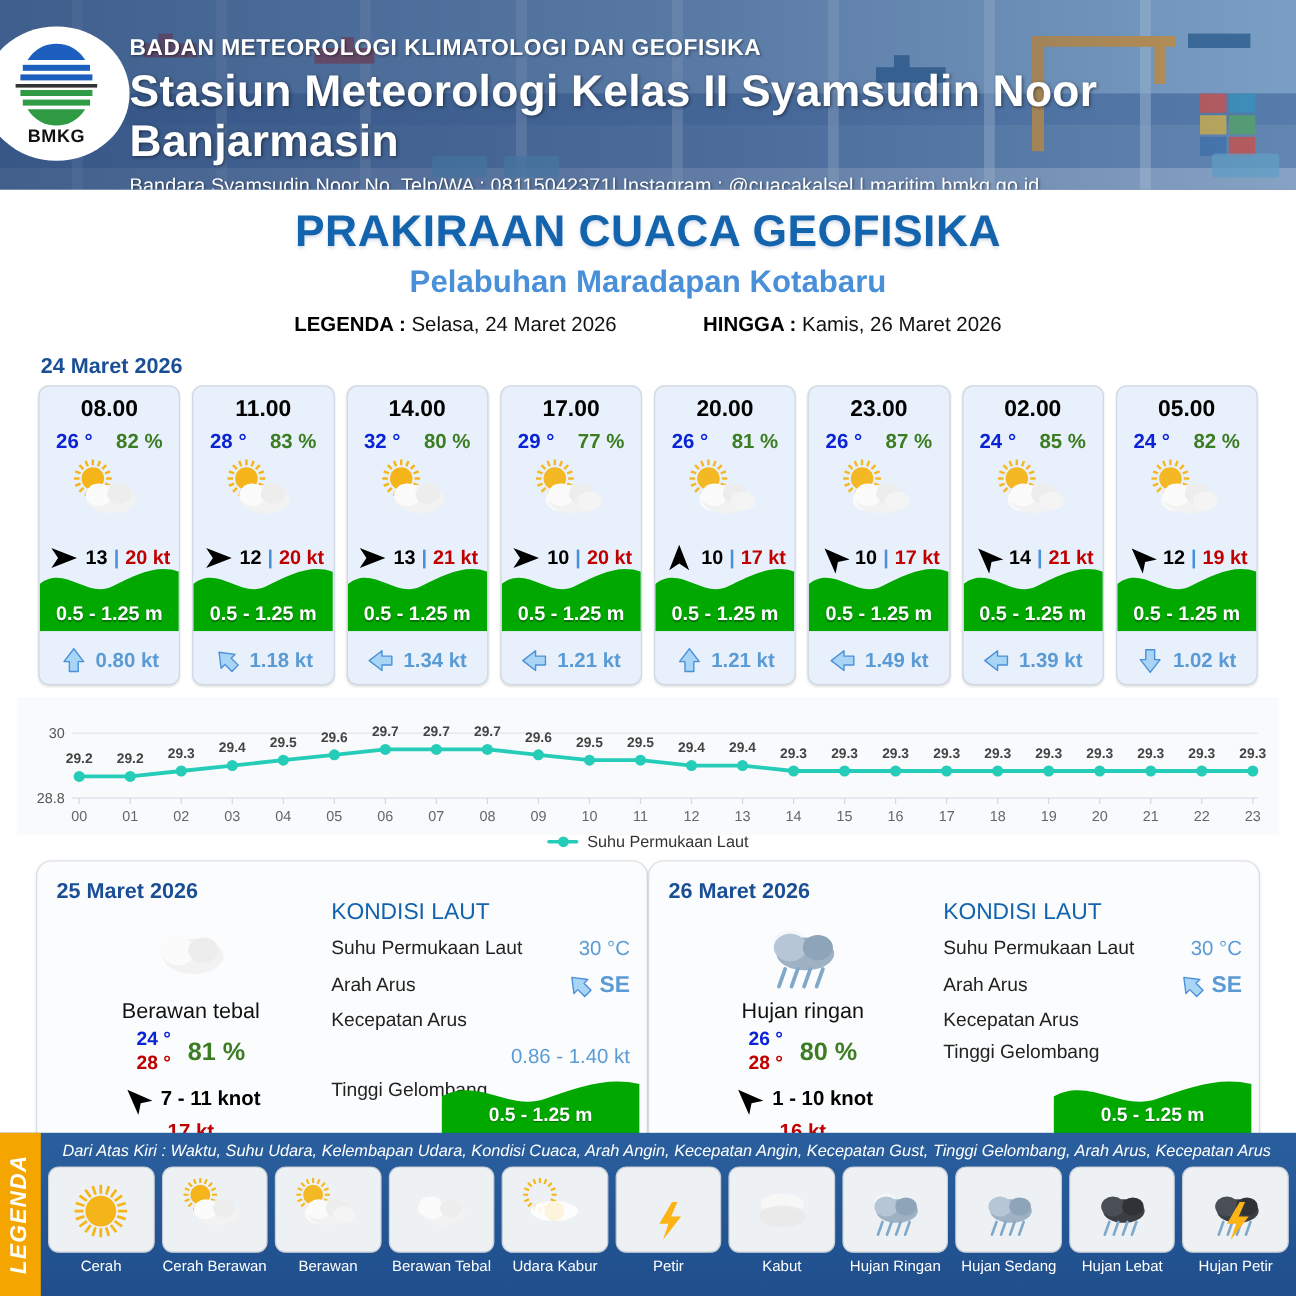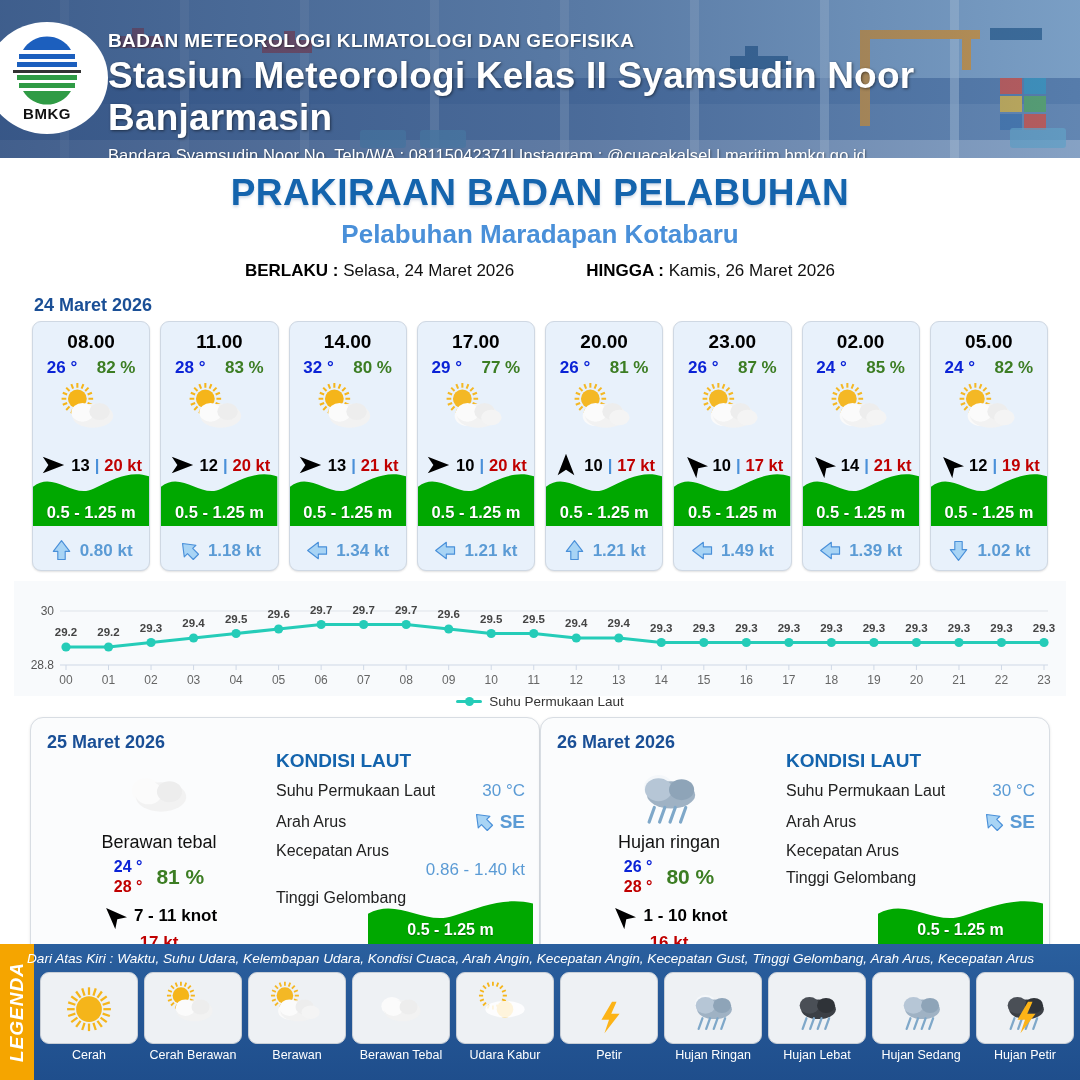--- a/index.html
+++ b/index.html
@@ -130,25 +130,25 @@
   .p-icon { height:72px; display:flex; align-items:center; justify-content:center; }
   .p-cond { font-size:18px; color:#111; margin-top:2px; }
   .p-temps { display:flex; align-items:center; justify-content:center; gap:14px; margin-top:4px; }
   .p-tcol { display:flex; flex-direction:column; font-size:16px; font-weight:bold; line-height:1.25; }
   .p-tmin { color:#0b23d6; }
   .p-tmax { color:#c00000; }
   .p-hum { font-size:21px; font-weight:bold; color:#3c7d23; }
   .p-wind { display:flex; align-items:center; justify-content:center; gap:7px; margin-top:6px; font-size:17px; font-weight:bold; color:#000; }
   .p-gust { font-size:17px; font-weight:bold; color:#c00000; margin-top:4px; }
   .p-right { position:absolute; left:245px; top:32px; right:14px; }
-  .p-title { font-size:19px; font-weight:bold; color:#1464ad; margin-bottom:4px; }
+  .p-title { font-size:19px; font-weight:normal; color:#1464ad; margin-bottom:4px; }
   .p-row { display:flex; justify-content:space-between; align-items:center; margin-top:9px; font-size:16px; color:#222; }
   .p-val { color:#5b9bd5; font-weight:normal; font-size:17px; }
   .p-arrowval { display:flex; align-items:center; gap:5px; color:#5b9bd5; font-size:19px; font-weight:bold; }
-  .p-curspeed { text-align:right; font-size:17px; color:#5b9bd5; margin-top:0; }
+  .p-curspeed { text-align:right; font-size:17px; color:#5b9bd5; margin-top:11px; }
   .p-wavebox { position:absolute; right:6px; bottom:8px; width:165px; height:62px; }
   .p-wavelabel {
     position:absolute; right:6px; bottom:22px; width:165px; text-align:center;
     font-size:16px; font-weight:bold; color:#fff;
     text-shadow:0 1px 1px rgba(0,0,0,.35);
   }
 
   
   .legenda {
     position:absolute; left:0; bottom:0; width:1080px; height:136px;
@@ -156,21 +156,21 @@
   }
   .leg-side {
     position:absolute; left:0; top:0; width:34px; height:136px;
     background:#f5a500; display:flex; align-items:center; justify-content:center;
   }
   .leg-side span {
     transform:rotate(-90deg); white-space:nowrap;
     font-size:19px; font-weight:bold; font-style:italic; color:#fff; letter-spacing:1px;
   }
   .leg-note {
-    position:absolute; left:27px; top:7px; right:8px;
+    position:absolute; left:52px; top:7px; right:8px;
     font-size:13.6px; font-style:italic; color:#fff;
   }
   .leg-items {
     position:absolute; left:40px; right:6px; top:28px;
     display:flex; gap:6px;
   }
   .leg-item { flex:1; display:flex; flex-direction:column; align-items:center; }
   .leg-box {
     width:100%; height:72px; background:#eef1f4;
     border:1px solid #c8ced6; border-radius:9px;
@@ -250,25 +250,25 @@
       </div>
     </div>
 
     <div class="hdr-text">
       <div class="hdr-line1">BADAN METEOROLOGI KLIMATOLOGI DAN GEOFISIKA</div>
       <div class="hdr-line2">Stasiun Meteorologi Kelas II Syamsudin Noor Banjarmasin</div>
       <div class="hdr-line3">Bandara Syamsudin Noor No. Telp/WA : 08115042371| Instagram : @cuacakalsel | maritim.bmkg.go.id</div>
     </div>
   </div>
 
-  <div class="title-main">PRAKIRAAN BADAN PELABUHAN</div>
+  <div class="title-main">PRAKIRAAN CUACA GEOFISIKA</div>
   <div class="title-sub">Pelabuhan Maradapan Kotabaru</div>
   <div class="valid-row">
     <div>
-      <b>BERLAKU :</b>
+      <b>LEGENDA :</b>
       <span>Selasa, 24 Maret 2026</span>
     </div>
     <div>
       <b>HINGGA :</b>
       <span>Kamis, 26 Maret 2026</span>
     </div>
   </div>
 
   <div class="date-label">24 Maret 2026</div>
 
@@ -1104,65 +1104,74 @@
           <div class="leg-box">
             <svg viewBox="0 0 80 78" width="62" height="58.9">
               <polygon points="44,30 30,54 40,54 34,72 54,46 43,46 50,30" fill="#fcb316"></polygon>
             </svg>
           </div>
     <div class="leg-cap">Petir</div>
         </div>
         <div class="leg-item">
           <div class="leg-box">
             <svg viewBox="0 0 80 78" width="62" height="58.9">
+              <ellipse cx="40" cy="32" rx="24" ry="11" fill="#f7f7f7" opacity=".9"></ellipse>
+              <ellipse cx="40" cy="46" rx="26" ry="12" fill="#e9e9e9" opacity=".9"></ellipse>
+            </svg>
+          </div>
+    <div class="leg-cap">Kabut</div>
+        </div>
+        <div class="leg-item">
+          <div class="leg-box">
+            <svg viewBox="0 0 80 78" width="62" height="58.9">
               <ellipse cx="30" cy="33" rx="14" ry="12" fill="#f4f7fa"></ellipse>
               <ellipse cx="42" cy="40" rx="23" ry="13" fill="#9fb2c4"></ellipse>
               <ellipse cx="30" cy="35" rx="13" ry="11" fill="#b6c6d6"></ellipse>
               <ellipse cx="52" cy="35" rx="12" ry="10" fill="#8ea4b8"></ellipse>
               <g stroke="#7fa8c9" stroke-width="3" stroke-linecap="round">
     <line x1="26" y1="52" x2="21" y2="66"></line>
                 <line x1="36" y1="52" x2="31" y2="66"></line>
     <line x1="46" y1="52" x2="41" y2="66"></line>
                 <line x1="56" y1="52" x2="51" y2="66"></line>
               </g>
             </svg>
           </div>
     <div class="leg-cap">Hujan Ringan</div>
+        </div>
+        <div class="leg-item">
+          <div class="leg-box">
+            <svg viewBox="0 0 80 78" width="62" height="58.9">
+              <ellipse cx="42" cy="40" rx="23" ry="13" fill="#9fb2c4"></ellipse>
+              <ellipse cx="30" cy="35" rx="13" ry="11" fill="#b6c6d6"></ellipse>
+              <ellipse cx="52" cy="35" rx="12" ry="10" fill="#8ea4b8"></ellipse>
+              <g stroke="#7fa8c9" stroke-width="3" stroke-linecap="round">
+    <line x1="26" y1="52" x2="21" y2="66"></line>
+                <line x1="36" y1="52" x2="31" y2="66"></line>
+    <line x1="46" y1="52" x2="41" y2="66"></line>
+                <line x1="56" y1="52" x2="51" y2="66"></line>
+              </g>
+            </svg>
+          </div>
+    <div class="leg-cap">Hujan Sedang</div>
         </div>
         <div class="leg-item">
           <div class="leg-box">
             <svg viewBox="0 0 80 78" width="62" height="58.9">
               <ellipse cx="42" cy="40" rx="23" ry="13" fill="#3b3f45"></ellipse>
               <ellipse cx="30" cy="35" rx="13" ry="11" fill="#4a4f56"></ellipse>
               <ellipse cx="52" cy="35" rx="12" ry="10" fill="#2f3338"></ellipse>
               <g stroke="#7fa8c9" stroke-width="3" stroke-linecap="round">
     <line x1="26" y1="52" x2="21" y2="66"></line>
                 <line x1="36" y1="52" x2="31" y2="66"></line>
     <line x1="46" y1="52" x2="41" y2="66"></line>
                 <line x1="56" y1="52" x2="51" y2="66"></line>
               </g>
             </svg>
           </div>
     <div class="leg-cap">Hujan Lebat</div>
-        </div>
-        <div class="leg-item">
-          <div class="leg-box">
-            <svg viewBox="0 0 80 78" width="62" height="58.9">
-              <ellipse cx="42" cy="40" rx="23" ry="13" fill="#9fb2c4"></ellipse>
-              <ellipse cx="30" cy="35" rx="13" ry="11" fill="#b6c6d6"></ellipse>
-              <ellipse cx="52" cy="35" rx="12" ry="10" fill="#8ea4b8"></ellipse>
-              <g stroke="#7fa8c9" stroke-width="3" stroke-linecap="round">
-    <line x1="26" y1="52" x2="21" y2="66"></line>
-                <line x1="36" y1="52" x2="31" y2="66"></line>
-    <line x1="46" y1="52" x2="41" y2="66"></line>
-                <line x1="56" y1="52" x2="51" y2="66"></line>
-              </g>
-            </svg>
-          </div>
-    <div class="leg-cap">Hujan Sedang</div>
         </div>
         <div class="leg-item">
           <div class="leg-box">
             <svg viewBox="0 0 80 78" width="62" height="58.9">
               <ellipse cx="42" cy="40" rx="23" ry="13" fill="#3b3f45"></ellipse>
               <ellipse cx="30" cy="35" rx="13" ry="11" fill="#4a4f56"></ellipse>
               <ellipse cx="52" cy="35" rx="12" ry="10" fill="#2f3338"></ellipse>
               <g stroke="#7fa8c9" stroke-width="3" stroke-linecap="round">
     <line x1="26" y1="52" x2="21" y2="66"></line>
                 <line x1="36" y1="52" x2="31" y2="66"></line>

